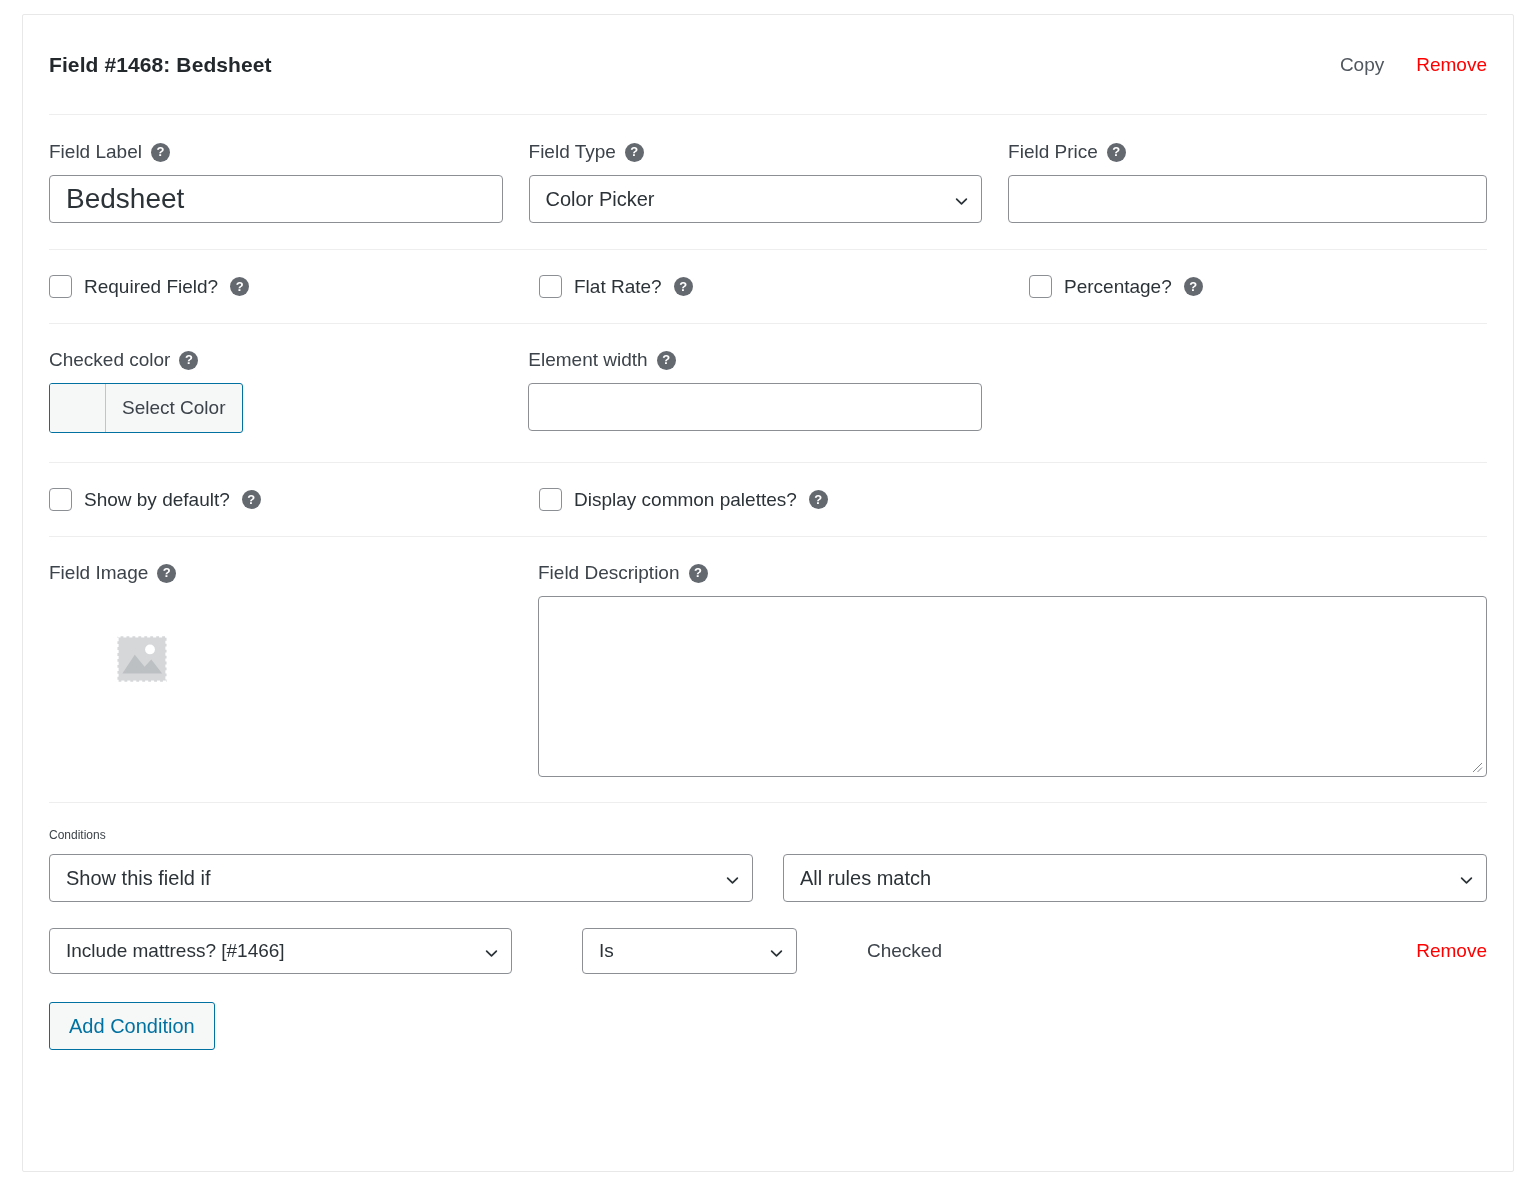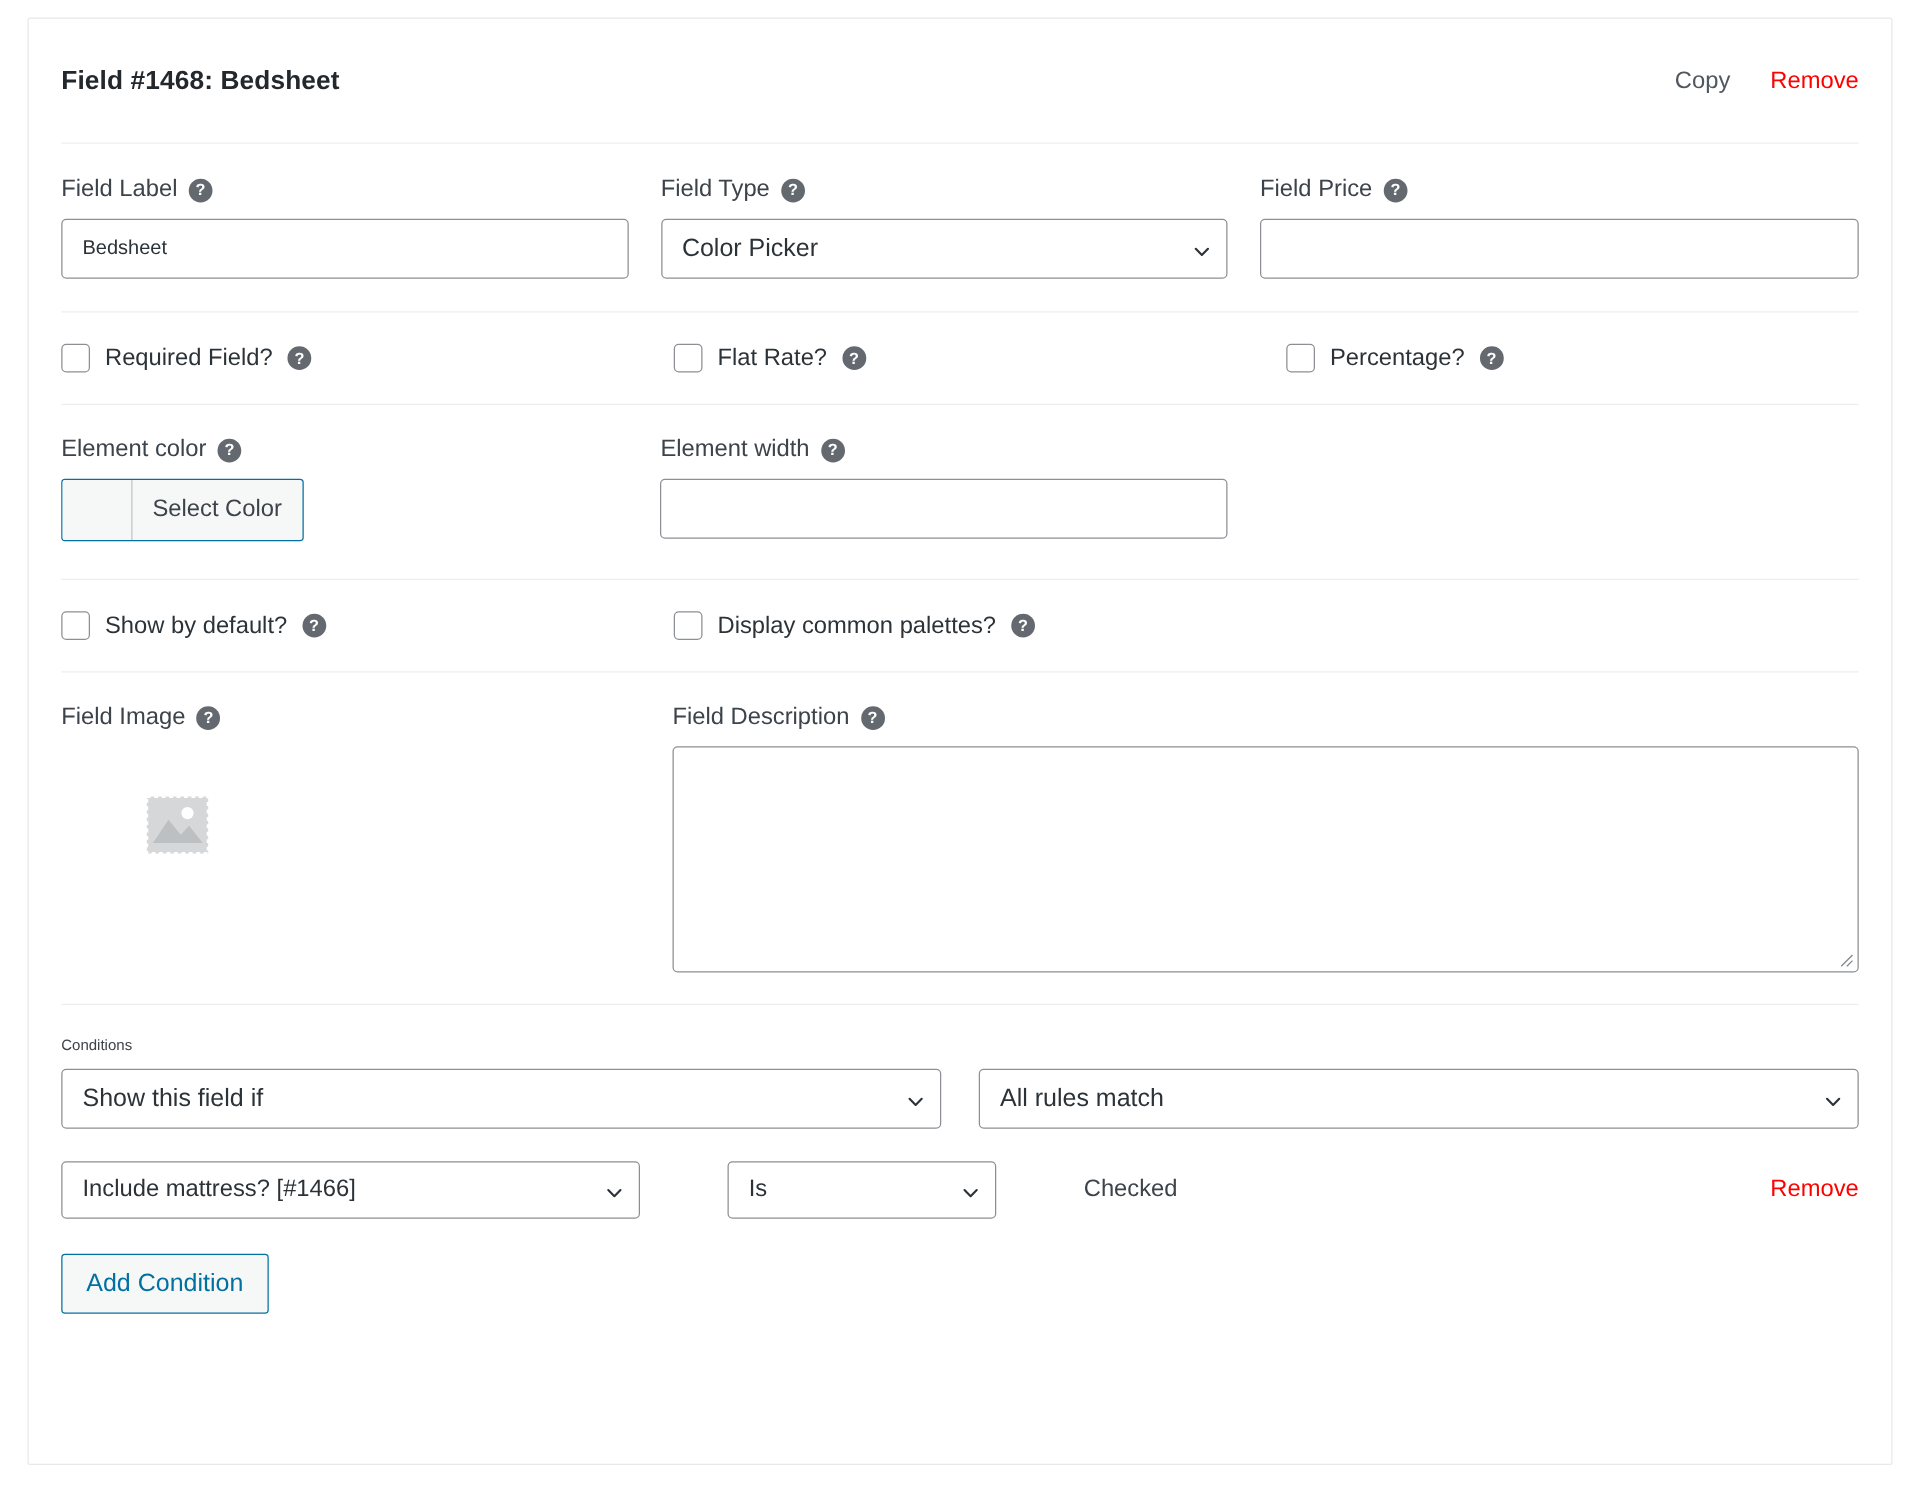--- a/index.html
+++ b/index.html
@@ -97,21 +97,21 @@
     padding-bottom: 1px;
   }
 
   .text-input {
     width: 100%;
     height: 48px;
     border: 1px solid #8c8f94;
     border-radius: 4px;
     background: #ffffff;
     padding: 0 16px;
-    font-size: 16px;
+    font-size: 28px;
     font-family: "Liberation Sans", sans-serif;
     color: #2c3338;
     outline: none;
   }
   .text-input::placeholder { color: #a7aaad; }
 
   .select-wrap { position: relative; width: 100%; }
   .select-box {
     width: 100%;
     height: 48px;
@@ -343,21 +343,21 @@
         <span class="cbox"></span>
         <span class="check-label">Percentage?</span>
         <span class="help-icon">?</span>
       </div>
     </div>
     <div class="divider"></div>
 
     <div class="row" style="padding-top:25px;padding-bottom:26px;">
       <div class="col col-a">
         <div class="field-label">
-          <span>Element color</span>
+          <span>Checked color</span>
           <span class="help-icon">?</span>
         </div>
         <div class="color-btn">
           <span class="color-swatch" style="background: rgb(246, 247, 247);"></span>
           <span class="color-btn-text">Select Color</span>
         </div>
       </div>
 
       <div class="col col-b">
         <div class="field-label">

